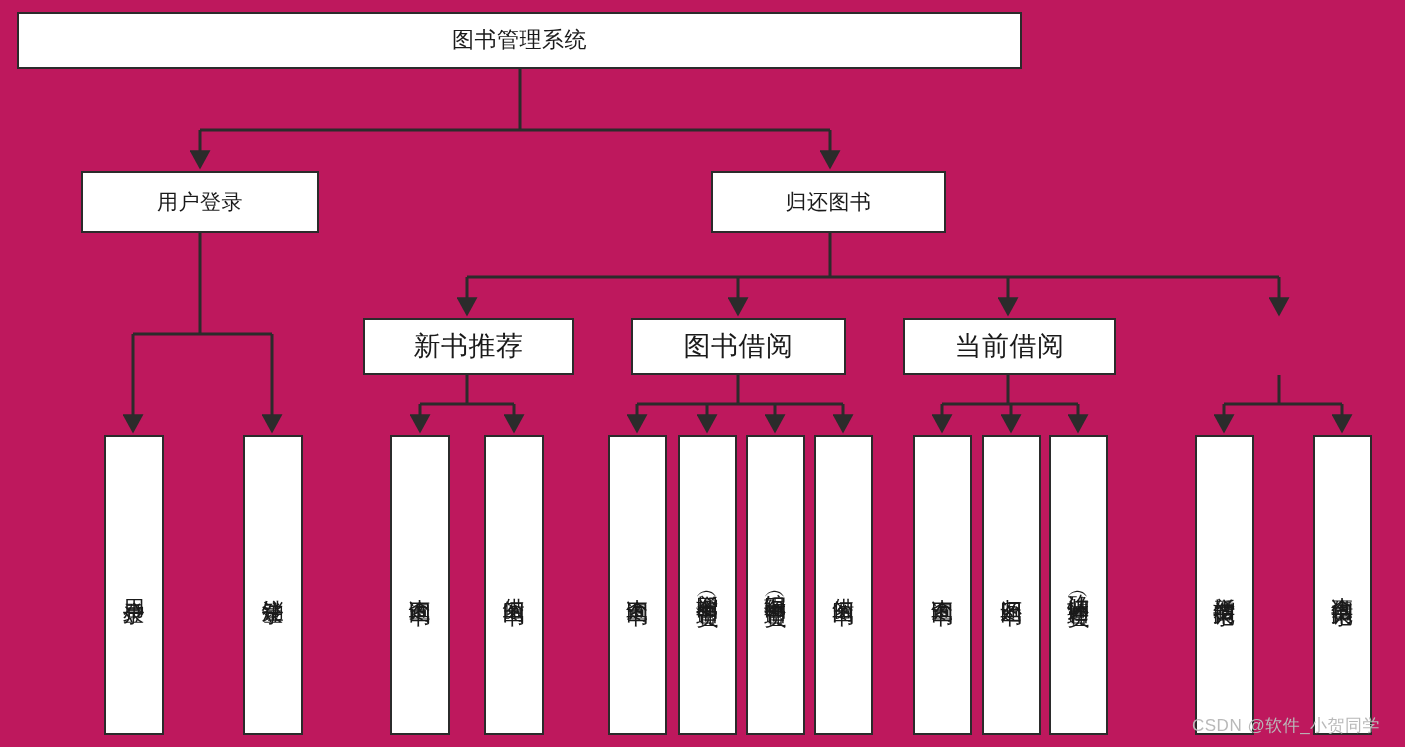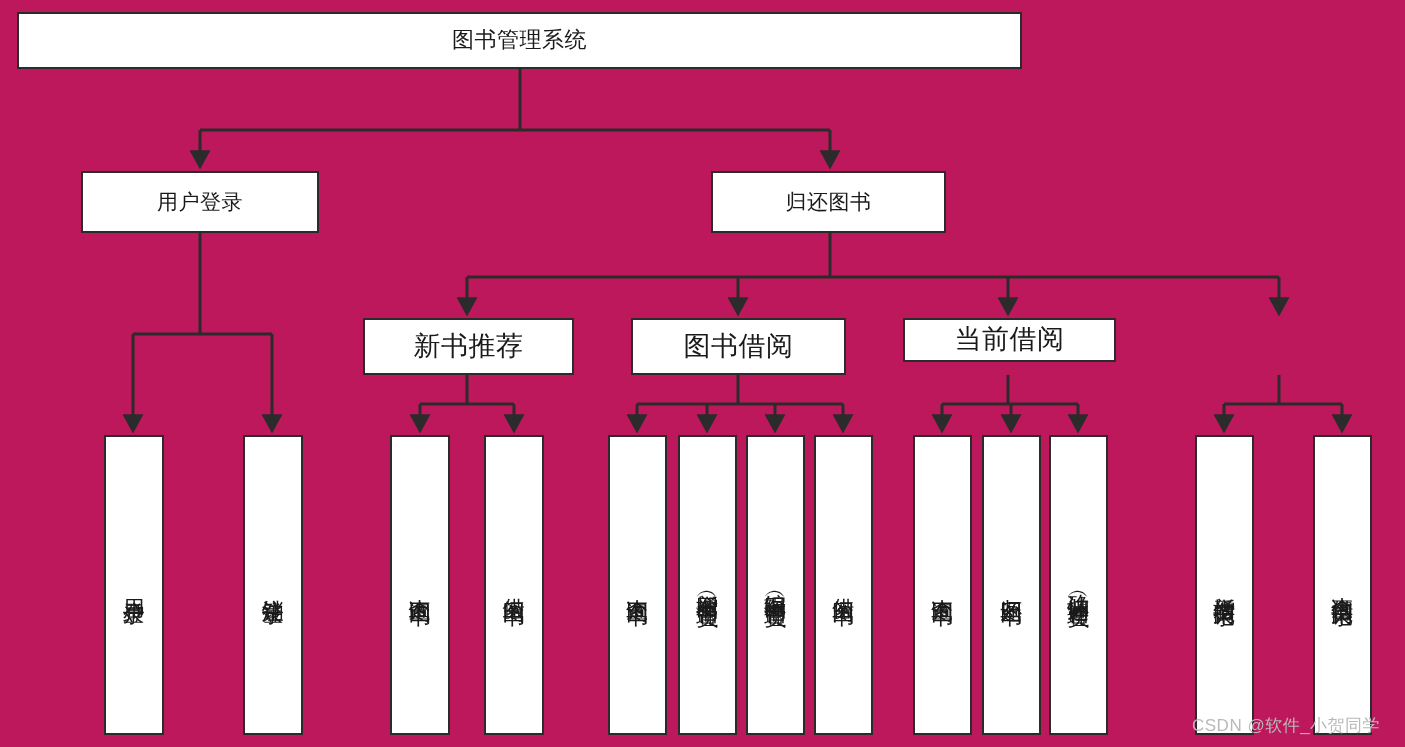--- a/index.html
+++ b/index.html
@@ -136,21 +136,21 @@
   <div class="node level2" style="left:711px; top:171px; width:235px; height:62px;">
     <span class="node-label">归还图书</span>
   </div>
 
   <div class="node group" style="left:363px; top:318px; width:211px; height:57px;">
     <span class="node-label">新书推荐</span>
   </div>
   <div class="node group" style="left:631px; top:318px; width:215px; height:57px;">
     <span class="node-label">图书借阅</span>
   </div>
-  <div class="node group" style="left:903px; top:318px; width:213px; height:44px;">
+  <div class="node group" style="left:903px; top:318px; width:213px; height:57px;">
     <span class="node-label">当前借阅</span>
   </div>
 
   <div class="node leaf" style="left:104px; top:435px; width:60px; height:300px;">
     <span class="node-label" style="margin-top: 144px;">用户登录</span>
   </div>
   <div class="node leaf" style="left:243px; top:435px; width:60px; height:300px;">
     <span class="node-label" style="margin-top: 144px;">注销登录</span>
   </div>
   <div class="node leaf" style="left:390px; top:435px; width:60px; height:300px;">

